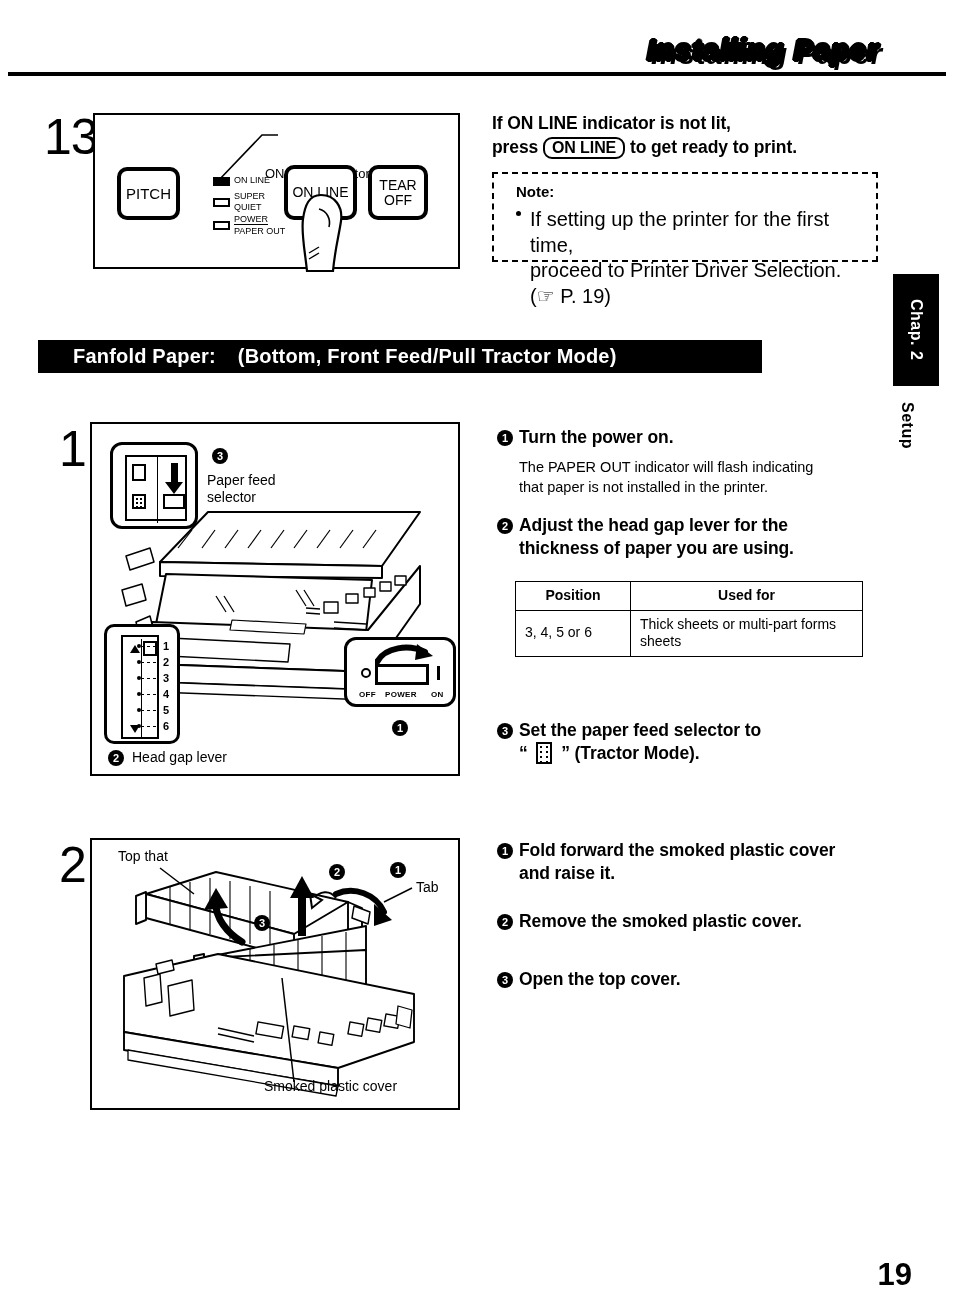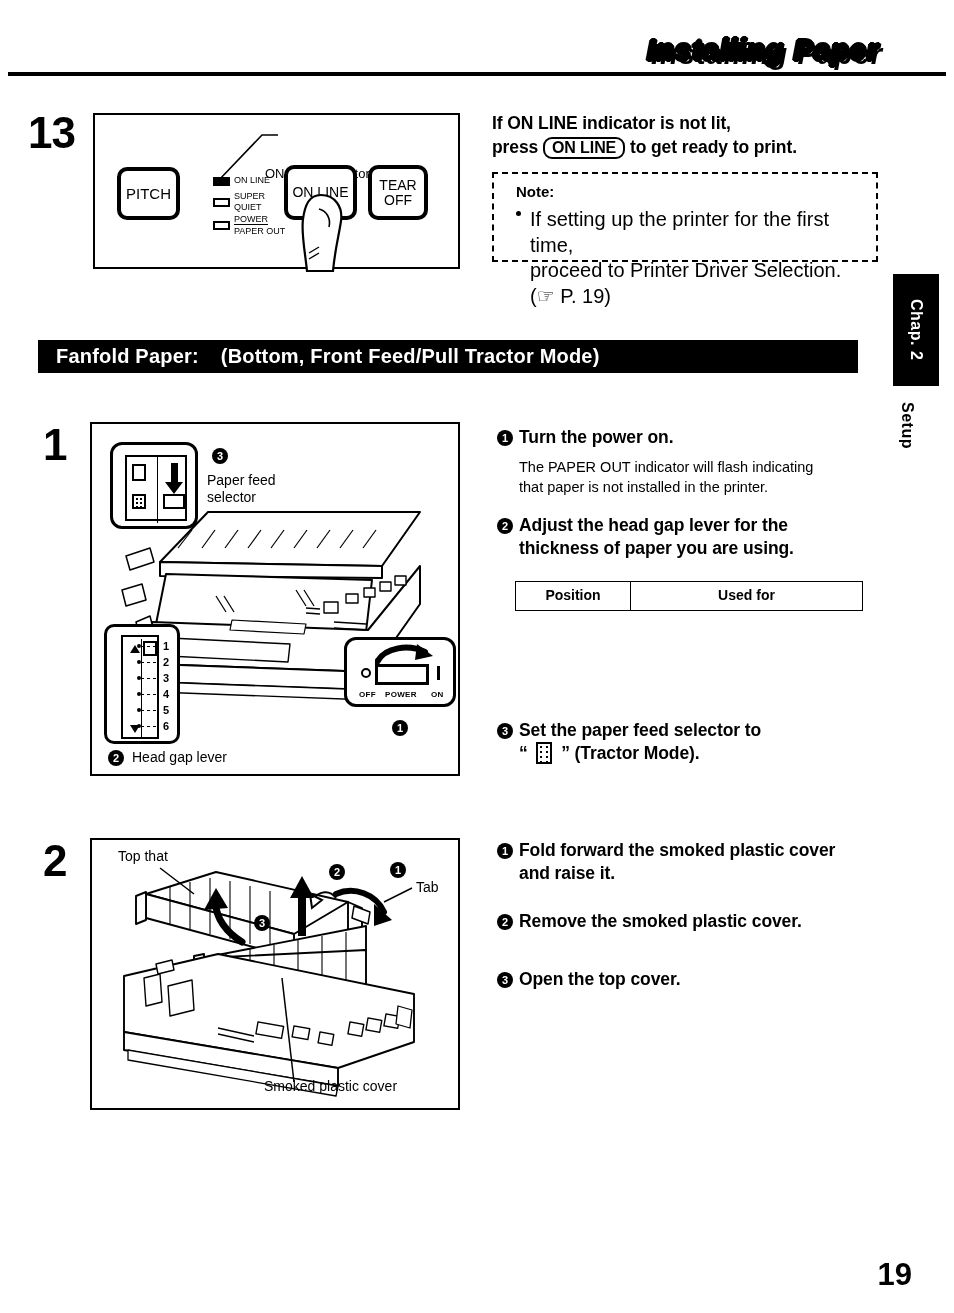--- a/index.html
+++ b/index.html
@@ -56,24 +56,25 @@
   .setup-label {
     position: absolute;
     left: 898px; top: 402px;
     writing-mode: vertical-rl;
     font-size: 16px; font-weight: bold; letter-spacing: 0.5px;
   }
 
   
   .step-number {
     position: absolute;
-    font-size: 44px;
-    font-weight: bold;
+    font-size: 50px;
+    font-weight: normal;
     font-family: "Liberation Sans", sans-serif;
     letter-spacing: -1px;
+    margin-left: 16px;
   }
 
   
   .figure-box {
     position: absolute;
     border: 2px solid #000;
     background: #fff;
   }
 
   
@@ -157,25 +158,25 @@
   .note-bullet .dot {
     position: absolute; left: 0; top: 4px;
     width: 5px; height: 5px; border-radius: 50%; background: #000;
   }
   .note-bullet .txt { display: block; margin-left: 14px; }
 
   
   #section-bar {
     position: absolute;
     left: 38px; top: 340px;
-    width: 820px; height: 33px;
+    width: 724px; height: 33px;
     background: #000;
     color: #fff;
     display: flex; align-items: center;
-    padding-left: 18px;
+    padding-left: 35px;
     font-size: 20px; font-weight: bold;
     letter-spacing: 0.2px;
   }
   #section-bar .seg2 { margin-left: 22px; }
 
   
   #fig-1 { left: 90px; top: 422px; width: 370px; height: 354px; }
 
   
   .pfs-box {
@@ -553,20 +554,24 @@
 <div class="rt-head" style="left:519px; top:537px; width:380px;">thickness of paper you are using.</div>
 
 <table id="gap-table">
   <thead>
     <tr>
       <th style="width:115px;">Position</th>
       <th>Used for</th>
     </tr>
   </thead>
   <tbody>
+    <tr>
+      <td class="pos">3, 4, 5 or 6</td>
+      <td>Thick sheets or multi-part forms sheets</td>
+    </tr>
   </tbody>
 </table>
 
 <div class="circ-num" style="left:497px; top:723px;">3</div>
 <div class="rt-head" style="left:519px; top:719px; width:380px;">Set the paper feed selector to</div>
 <div class="rt-head" style="left:519px; top:742px; width:380px;">
   <span>“</span>
   <span class="tractor-icon"></span>
   <span>”</span>
   <span>(Tractor Mode).</span>

